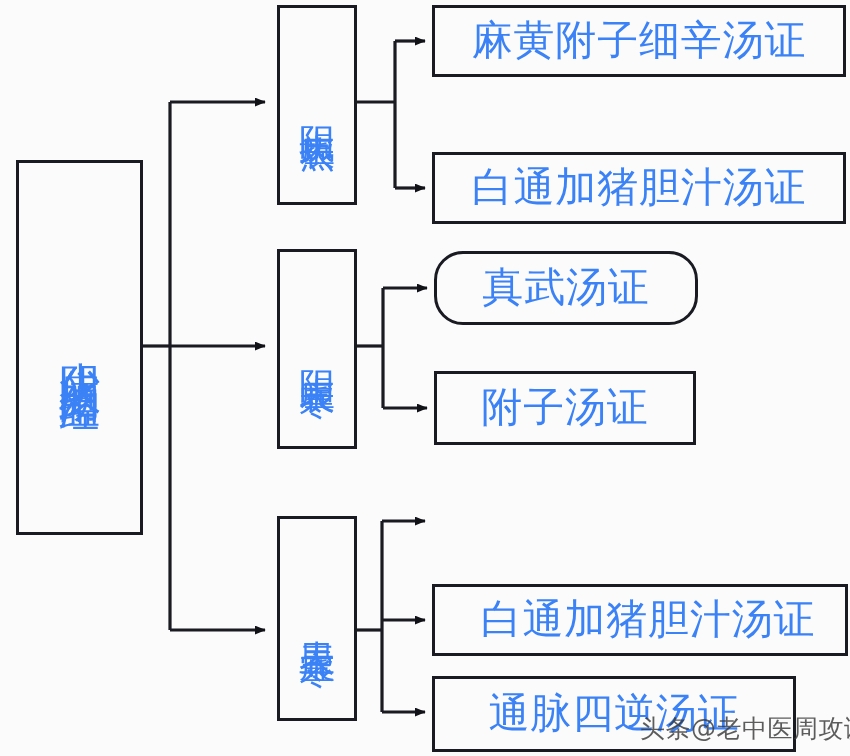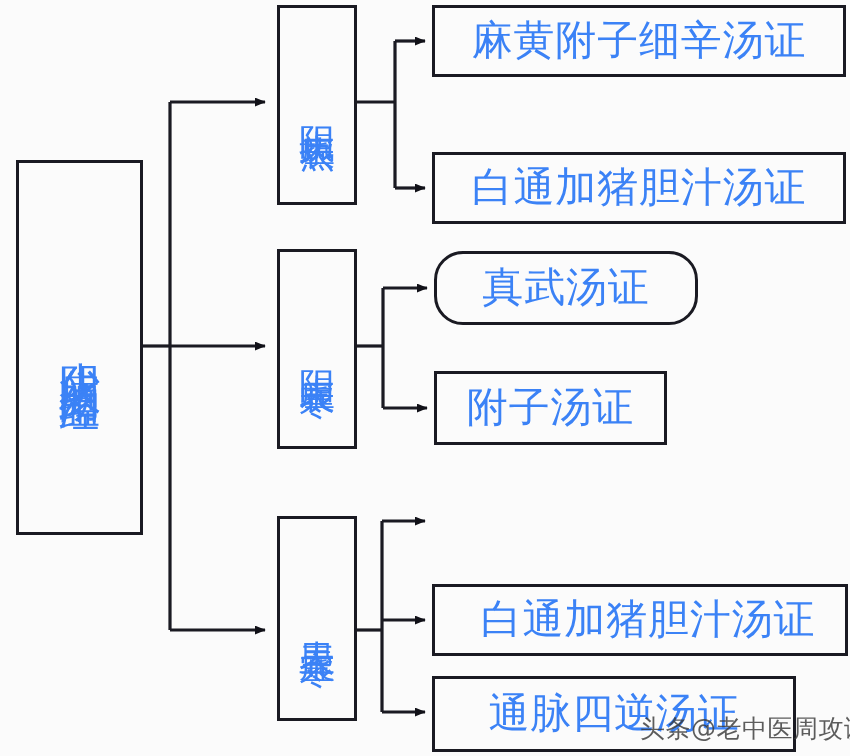--- a/index.html
+++ b/index.html
@@ -143,21 +143,21 @@
   </div>
 
   <div class="node leaf-node" style="left:432px; top:152px; width:414px; height:72px;">
     <span class="label">白通加猪胆汁汤证</span>
   </div>
 
   <div class="node leaf-node" style="left:434px; top:251px; width:264px; height:74px;border-radius:29px;">
     <span class="label">真武汤证</span>
   </div>
 
-  <div class="node leaf-node" style="left:434px; top:371px; width:233px; height:74px;">
+  <div class="node leaf-node" style="left:434px; top:371px; width:262px; height:74px;">
     <span class="label">附子汤证</span>
   </div>
 
 
   <div class="node leaf-node" style="left:432px; top:584px; width:416px; height:72px;padding-left:16px;">
     <span class="label">白通加猪胆汁汤证</span>
   </div>
 
   <div class="node leaf-node" style="left:432px; top:676px; width:364px; height:76px;">
     <span class="label">通脉四逆汤证</span>

